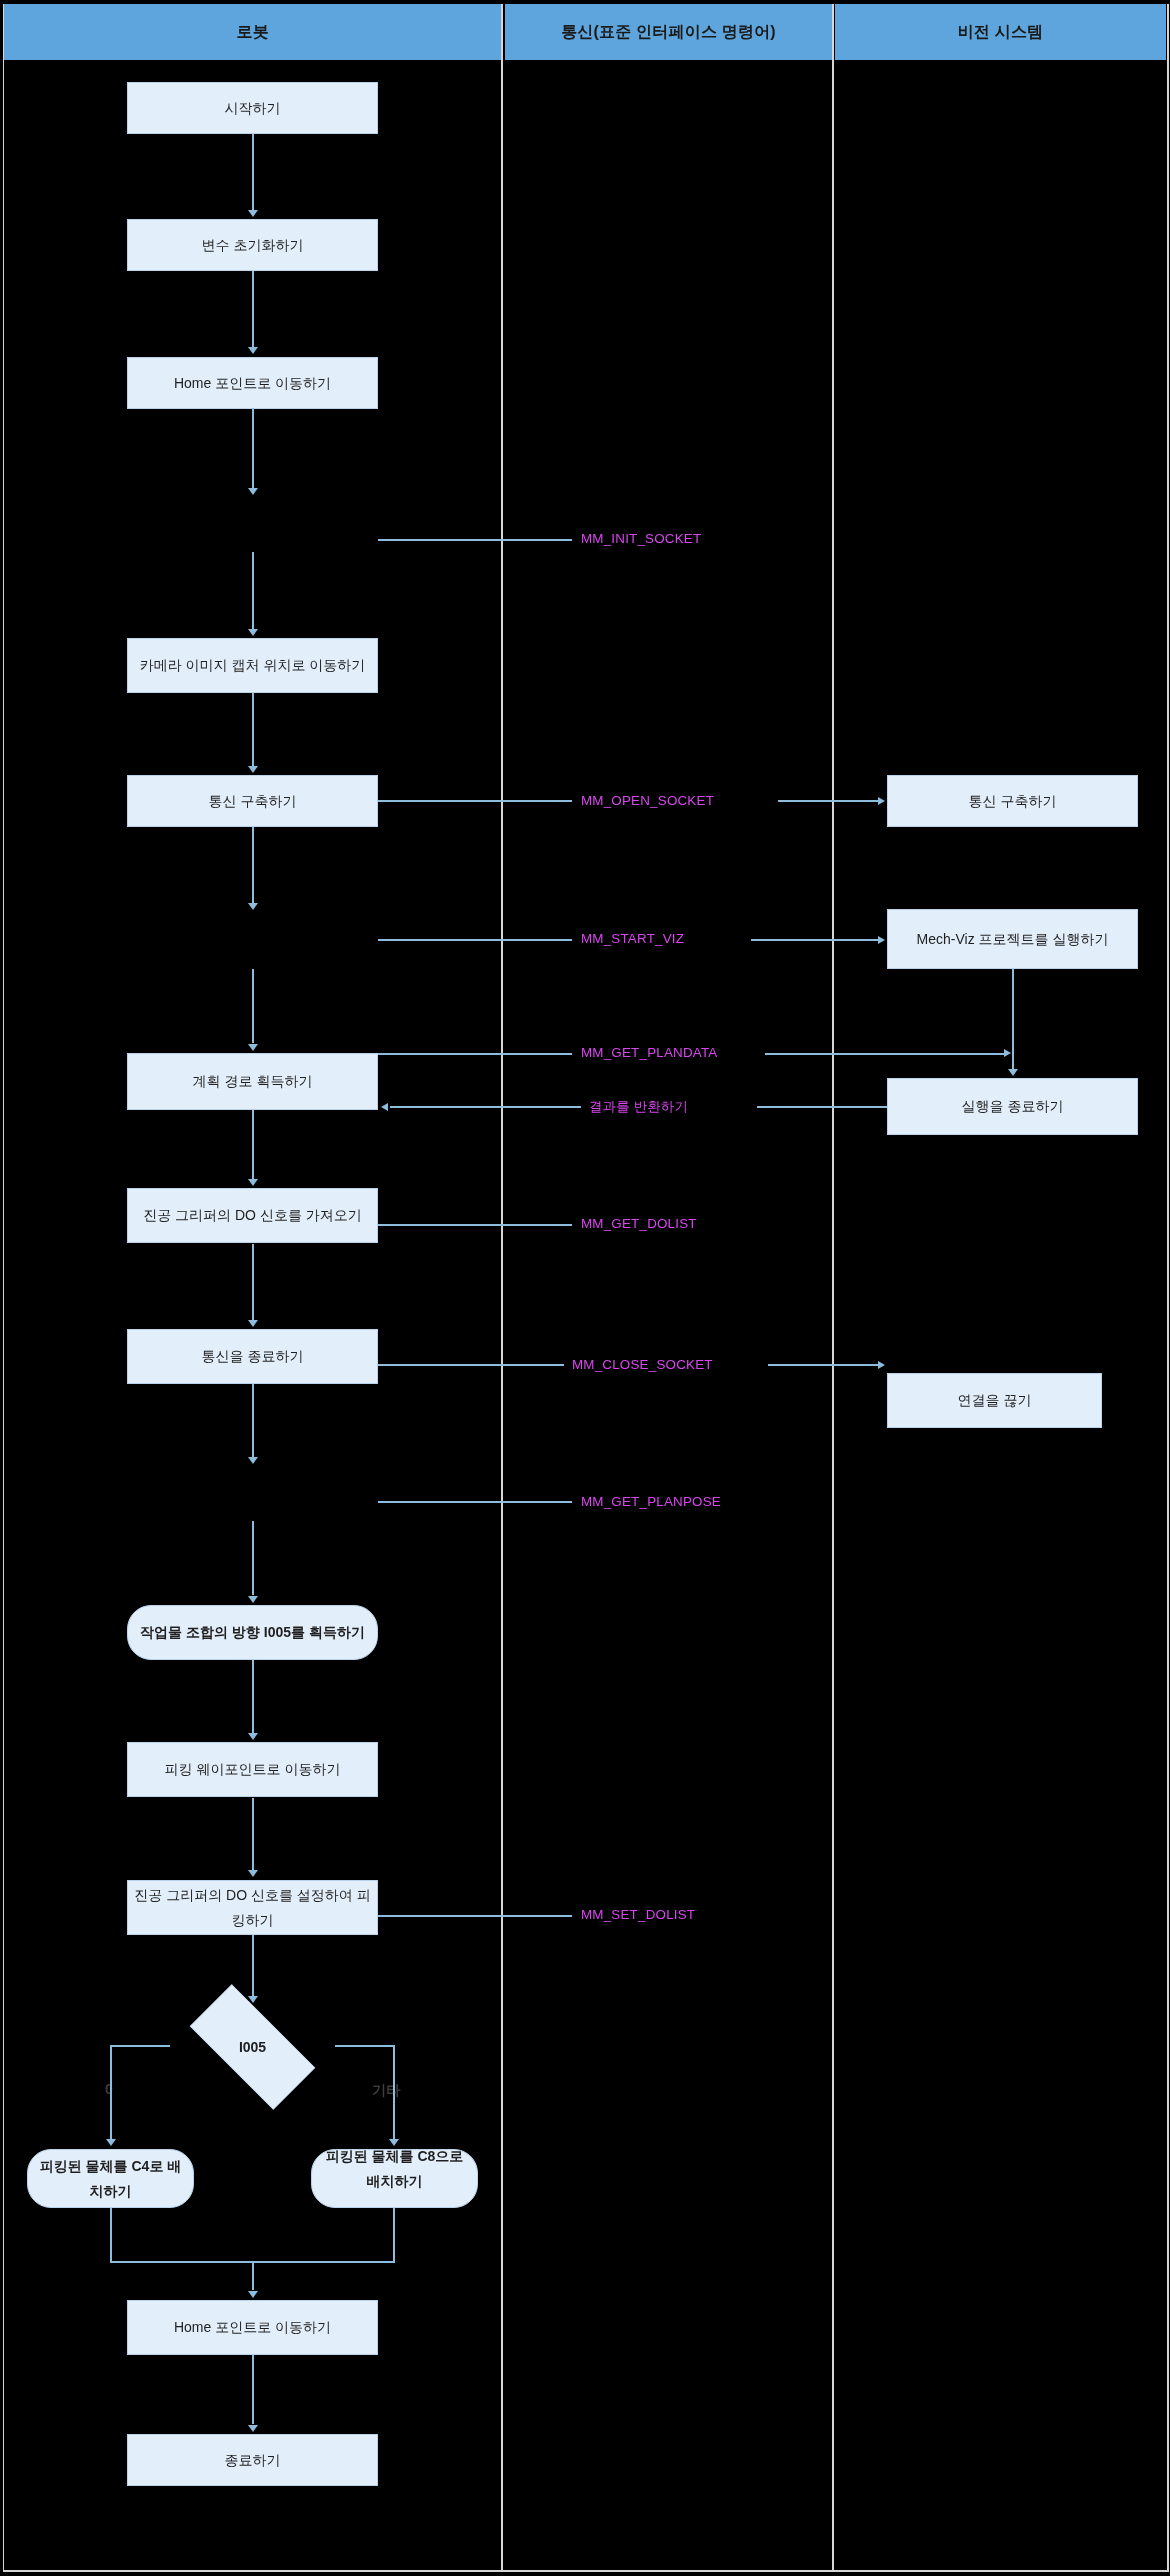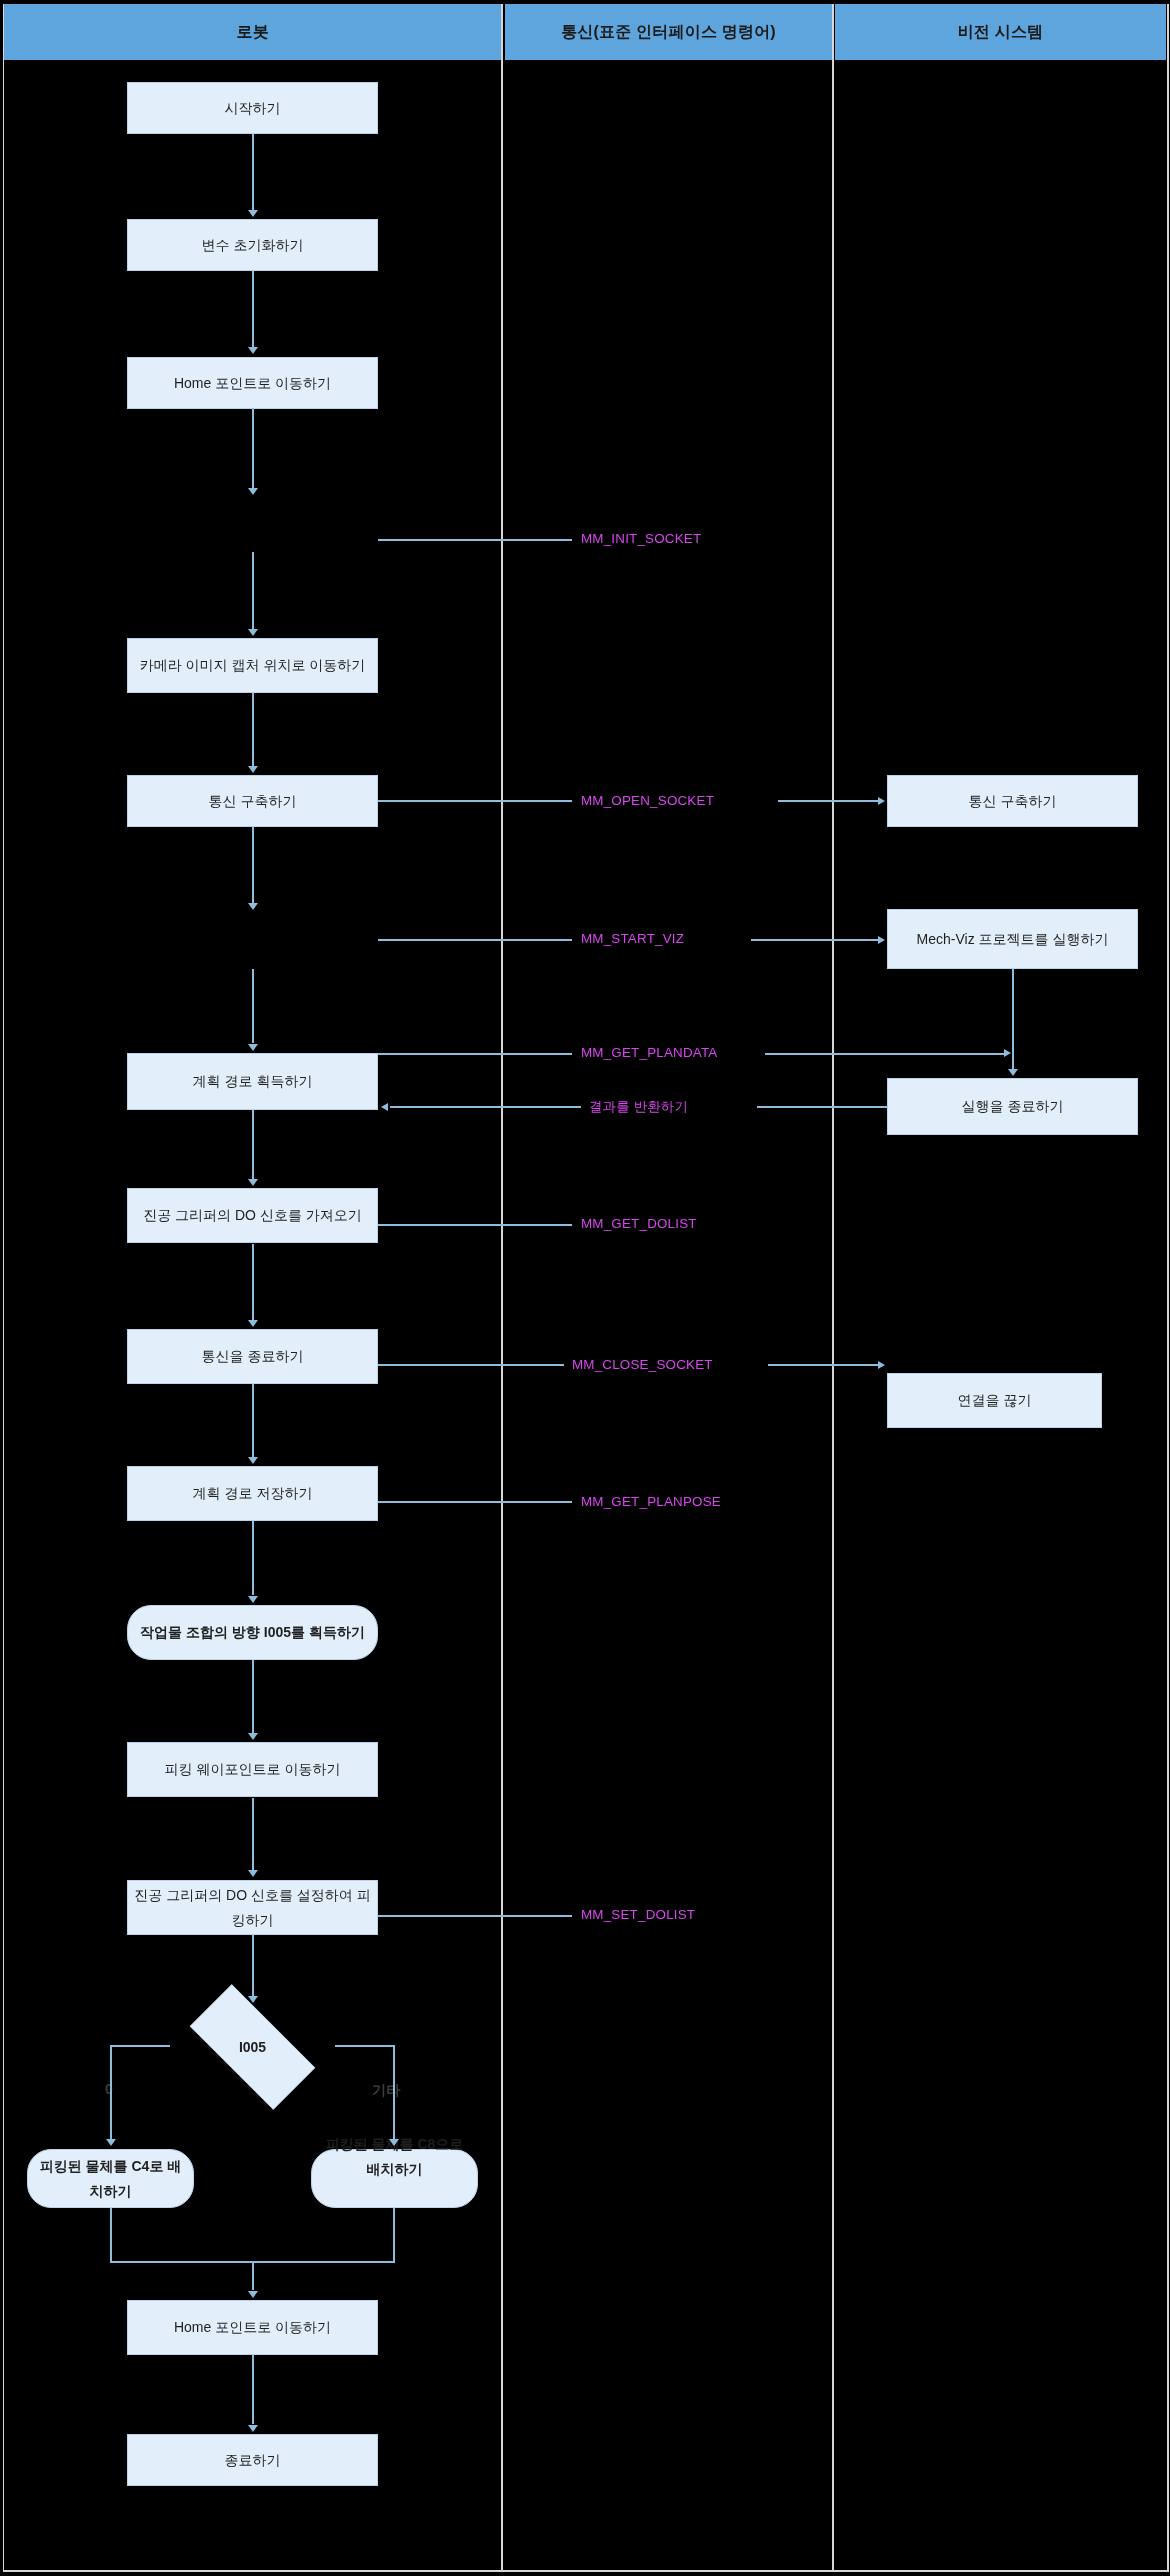--- a/index.html
+++ b/index.html
@@ -53,21 +53,21 @@
     box-sizing:border-box;
     padding:0 5px;
   }
   .node.bold{font-weight:bold;border-radius:24px;}
   .node .txt{display:block;width:100%;}
 
   
   .node.overflow{
     overflow:visible;
     align-items:flex-start;
-    padding-top:4px;
+    padding-top:16px;
     justify-content:flex-end;
   }
   .node.overflow .txt{
     position:relative;
     top:-22px;
     font-weight:bold;
   }
 
   
   .diamond{
@@ -183,23 +183,20 @@
   </div>
 
   <div class="node" style="left:127px;top:1188px;width:251px;height:55px;">
     <span class="txt">진공 그리퍼의 DO 신호를 가져오기</span>
   </div>
 
   <div class="node" style="left:127px;top:1329px;width:251px;height:55px;">
     <span class="txt">통신을 종료하기</span>
   </div>
 
-  <div class="node" style="left:127px;top:1466px;width:251px;height:55px;">
-    <span class="txt">계획 경로 저장하기</span>
-  </div>
 
   <div class="node bold" style="left:127px;top:1605px;width:251px;height:55px;">
     <span class="txt">작업물 조합의 방향 I005를 획득하기</span>
   </div>
 
   <div class="node" style="left:127px;top:1742px;width:251px;height:55px;">
     <span class="txt">피킹 웨이포인트로 이동하기</span>
   </div>
 
   <div class="node" style="left:127px;top:1880px;width:251px;height:55px;">

